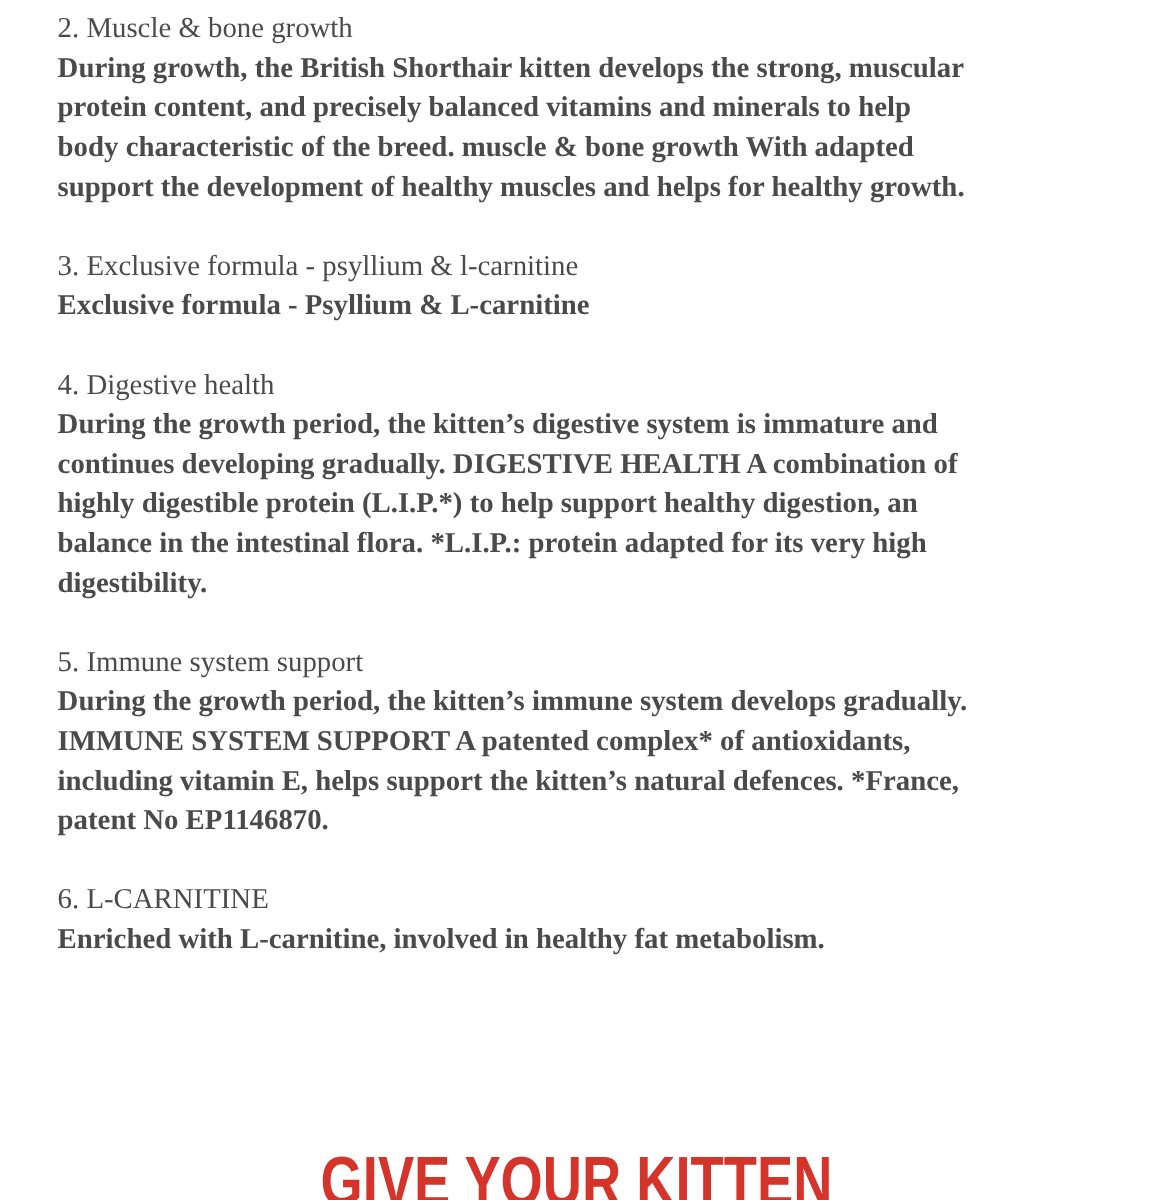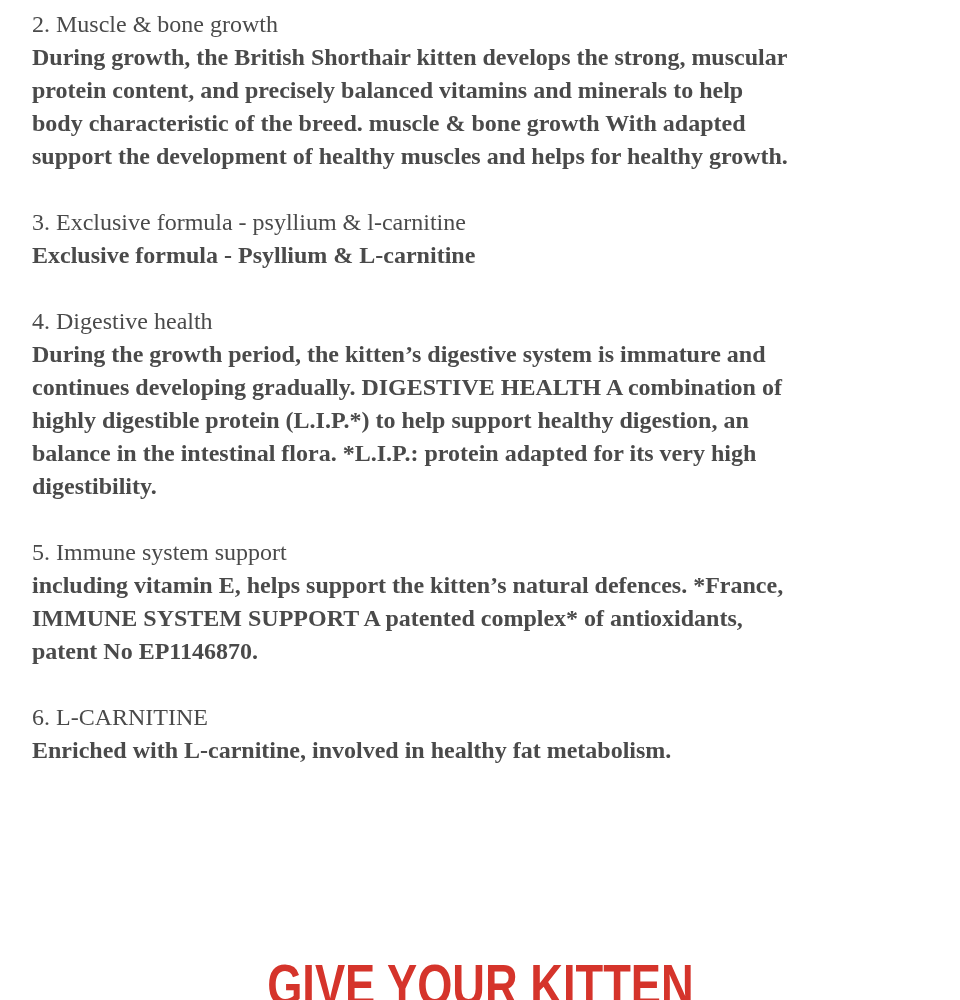--- a/index.html
+++ b/index.html
@@ -10,21 +10,21 @@
     width: 960px;
     height: 1000px;
     background: #ffffff;
     overflow: hidden;
     position: relative;
     font-family: "Liberation Serif", serif;
   }
   .description {
     position: absolute;
     top: 8px;
-    left: 32px;
+    left: 48px;
     width: 890px;
     color: #4a4a4a;
     font-size: 24px;
     line-height: 33px;
   }
   .section {
     margin: 0 0 33px 0;
   }
   .section-heading {
     font-weight: normal;
@@ -85,22 +85,23 @@
         <div class="section-line">continues developing gradually. DIGESTIVE HEALTH A combination of</div>
         <div class="section-line">highly digestible protein (L.I.P.*) to help support healthy digestion, an</div>
         <div class="section-line">balance in the intestinal flora. *L.I.P.: protein adapted for its very high</div>
         <div class="section-line">digestibility.</div>
       </div>
   </section>
 
   <section class="section">
     <div class="section-heading">5. Immune system support</div>
     <div class="section-body">
+        <div class="section-line">During the growth period, the kitten’s immune system develops gradually.</div>
+        <div class="section-line">IMMUNE SYSTEM SUPPORT A patented complex* of antioxidants,</div>
         <div class="section-line">including vitamin E, helps support the kitten’s natural defences. *France,</div>
-        <div class="section-line">IMMUNE SYSTEM SUPPORT A patented complex* of antioxidants,</div>
         <div class="section-line">patent No EP1146870.</div>
       </div>
   </section>
 
   <section class="section">
     <div class="section-heading">6. L-CARNITINE</div>
     <div class="section-body">
         <div class="section-line">Enriched with L-carnitine, involved in healthy fat metabolism.</div>
       </div>
   </section>

